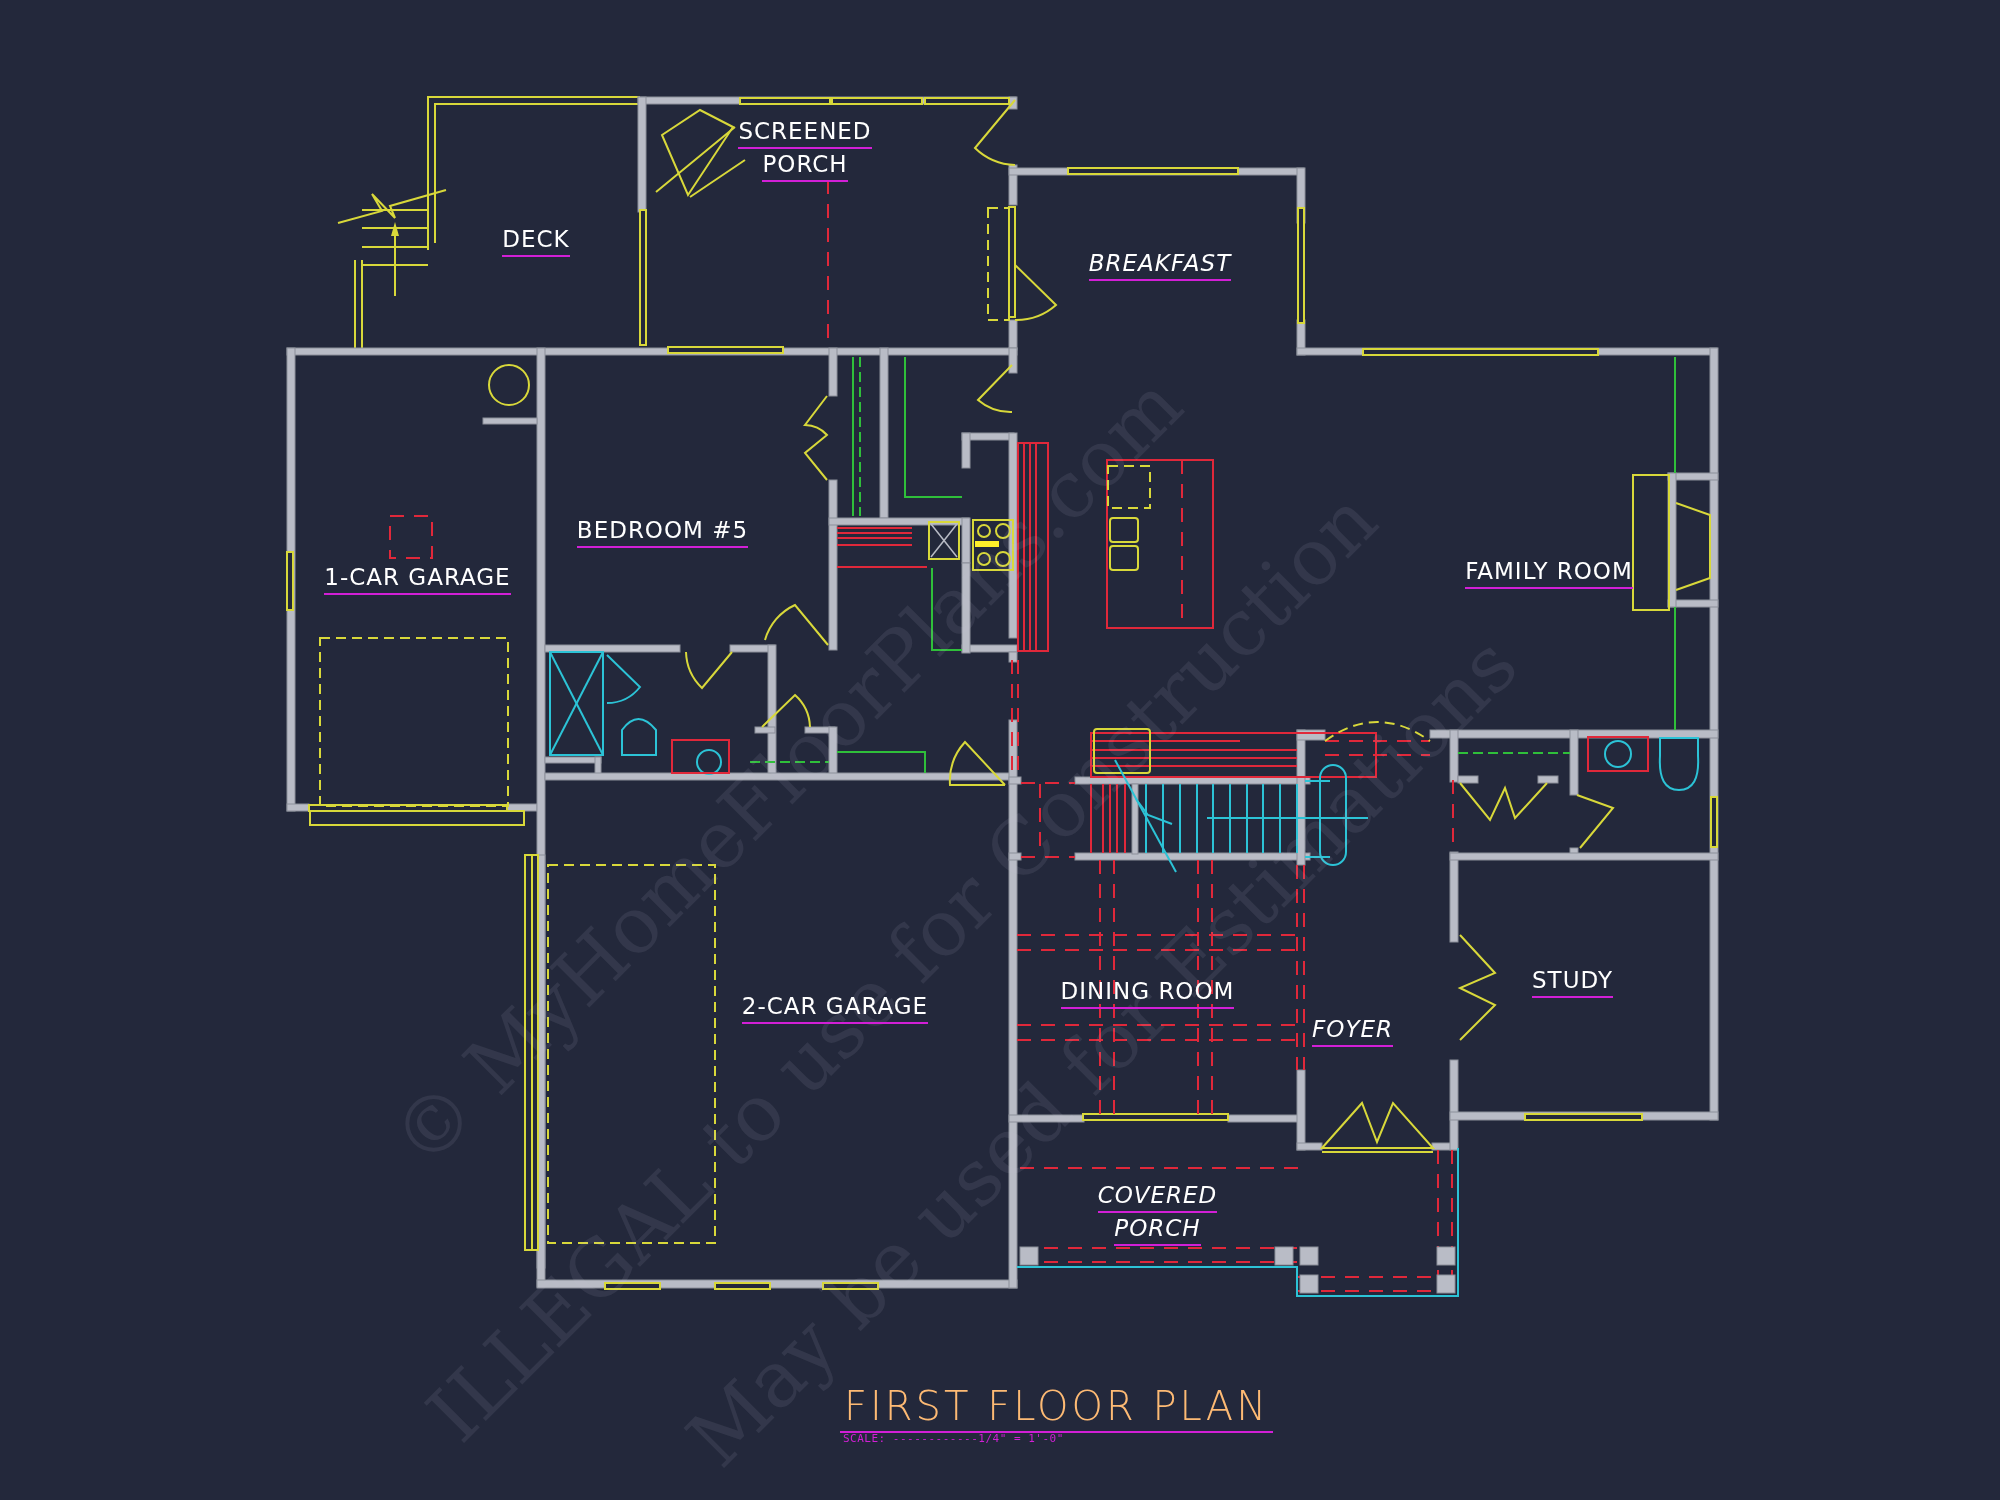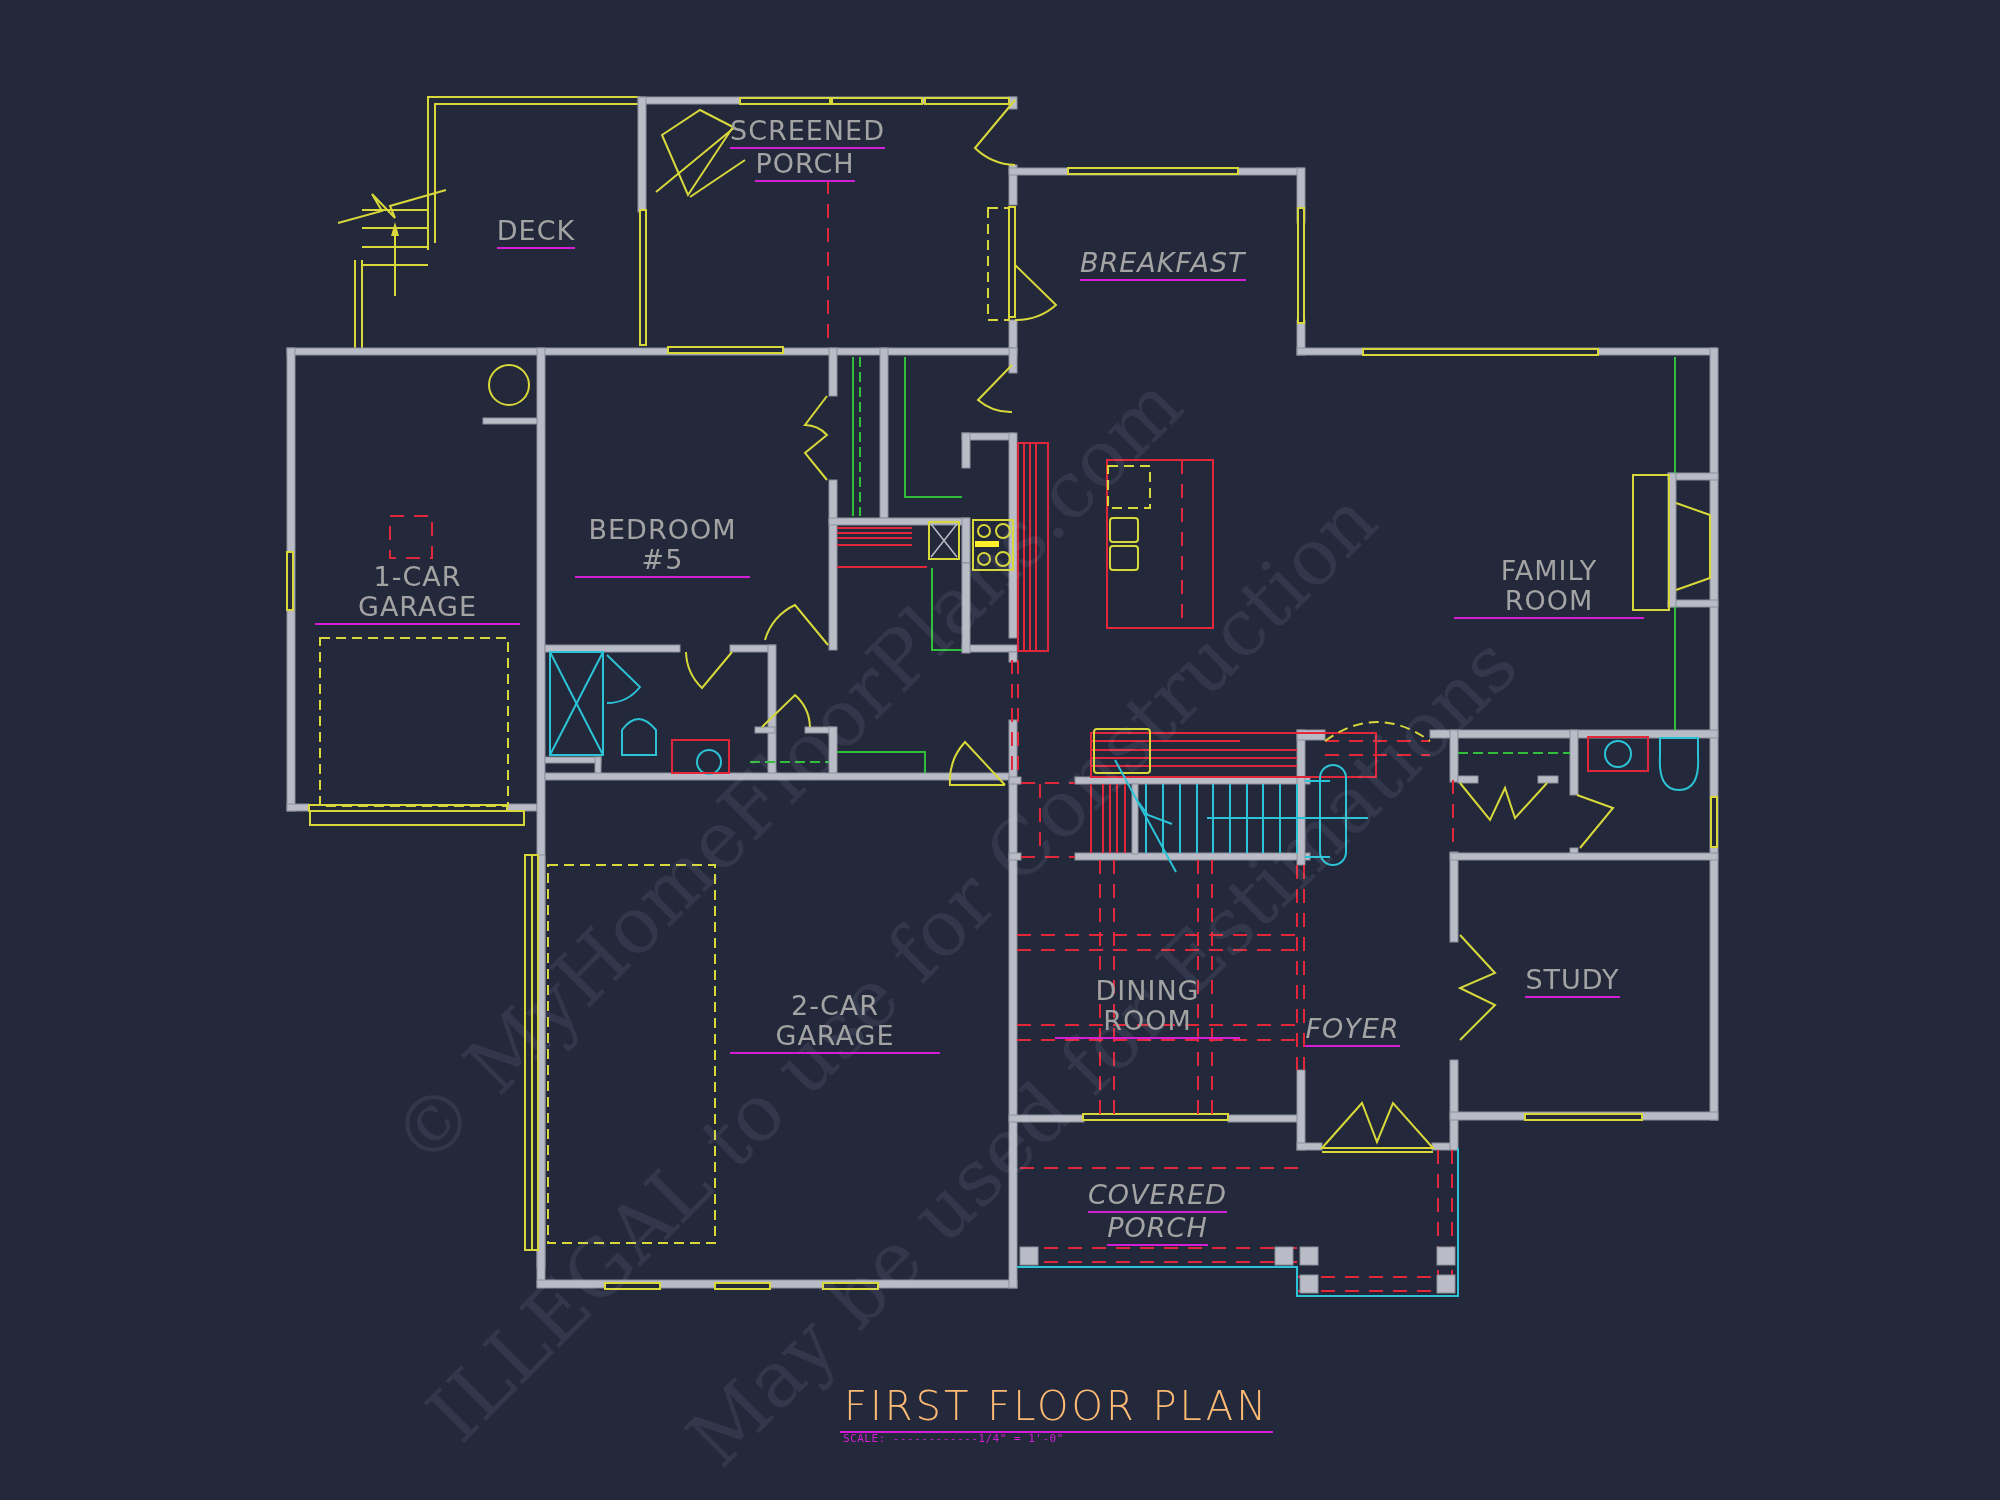--- a/index.html
+++ b/index.html
@@ -8,21 +8,21 @@
   .wall { fill:#b9bcc6; stroke:#8c8f9a; stroke-width:1; }
   .ln-y { stroke:#d8d83a; fill:none; stroke-width:2; }
   .ln-yd { stroke:#d8d83a; fill:none; stroke-width:2; stroke-dasharray:10 6; }
   .ln-r { stroke:#e0283a; fill:none; stroke-width:2; }
   .ln-rd { stroke:#e0283a; fill:none; stroke-width:2; stroke-dasharray:14 10; }
   .ln-g { stroke:#2fbf3a; fill:none; stroke-width:2; }
   .ln-gd { stroke:#2fbf3a; fill:none; stroke-width:2; stroke-dasharray:10 5; }
   .ln-c { stroke:#2cc3d6; fill:none; stroke-width:2; }
   .win { stroke:#d8d83a; fill:#23283b; stroke-width:2; }
   .post { fill:#b9bcc6; stroke:#8c8f9a; }
-  .label { position:absolute; color:#a3a3a3; font-family:"DejaVu Sans", sans-serif; font-size:27px; letter-spacing:1px; text-align:center; line-height:30px; }
+  .label { position:absolute; color:#ffffff; font-family:"DejaVu Sans", sans-serif; font-size:23px; letter-spacing:1px; text-align:center; line-height:30px; }
   .label span.u { border-bottom:2px solid #d21fd6; padding-bottom:1px; display:inline-block; }
   .watermark { position:absolute; color:rgba(200,200,215,0.10); font-family:"DejaVu Serif", serif; white-space:nowrap; transform-origin:left top; }
   .title { position:absolute; left:840px; top:1383px; color:#fdba74; font-family:"DejaVu Sans", sans-serif; font-size:40px; letter-spacing:3px; border-bottom:2px solid #d21fd6; padding:0 4px 2px 4px; font-weight:300; }
   .scale { position:absolute; left:843px; top:1432px; color:#d21fd6; font-family:"DejaVu Sans Mono", monospace; font-size:11px; letter-spacing:0.5px; }
 </style>
 </head>
 <body>
 
 <svg id="plan" viewBox="0 0 2000 1500" xmlns="http://www.w3.org/2000/svg">
 
@@ -297,21 +297,21 @@
 </svg>
 
 <div class="watermark" style="left:375px; top:1120px; font-size:78px; transform:rotate(-45deg);">© MyHomeFloorPlans.com</div>
 <div class="watermark" style="left:410px; top:1395px; font-size:78px; transform:rotate(-45deg);">ILLEGAL to use for Construction</div>
 <div class="watermark" style="left:670px; top:1420px; font-size:78px; transform:rotate(-45deg);">May be used for Estimations</div>
 
 <div class="label" style="left:730px; top:116px; width:150px;">
   <span class="u">SCREENED</span><br>
   <span class="u">PORCH</span>
 </div>
-<div class="label" style="left:495px; top:216px; width:82px;text-align:center;">
+<div class="label" style="left:495px; top:224px; width:82px;text-align:center;">
   <span class="u">DECK</span>
 </div>
 <div class="label" style="left:1080px; top:248px; width:160px;font-style:italic;">
   <span class="u">BREAKFAST</span>
 </div>
 <div class="label" style="left:575px; top:515px; width:175px;">
   <span class="u">BEDROOM #5</span>
 </div>
 <div class="label" style="left:315px; top:562px; width:205px;">
   <span class="u">1-CAR GARAGE</span>

